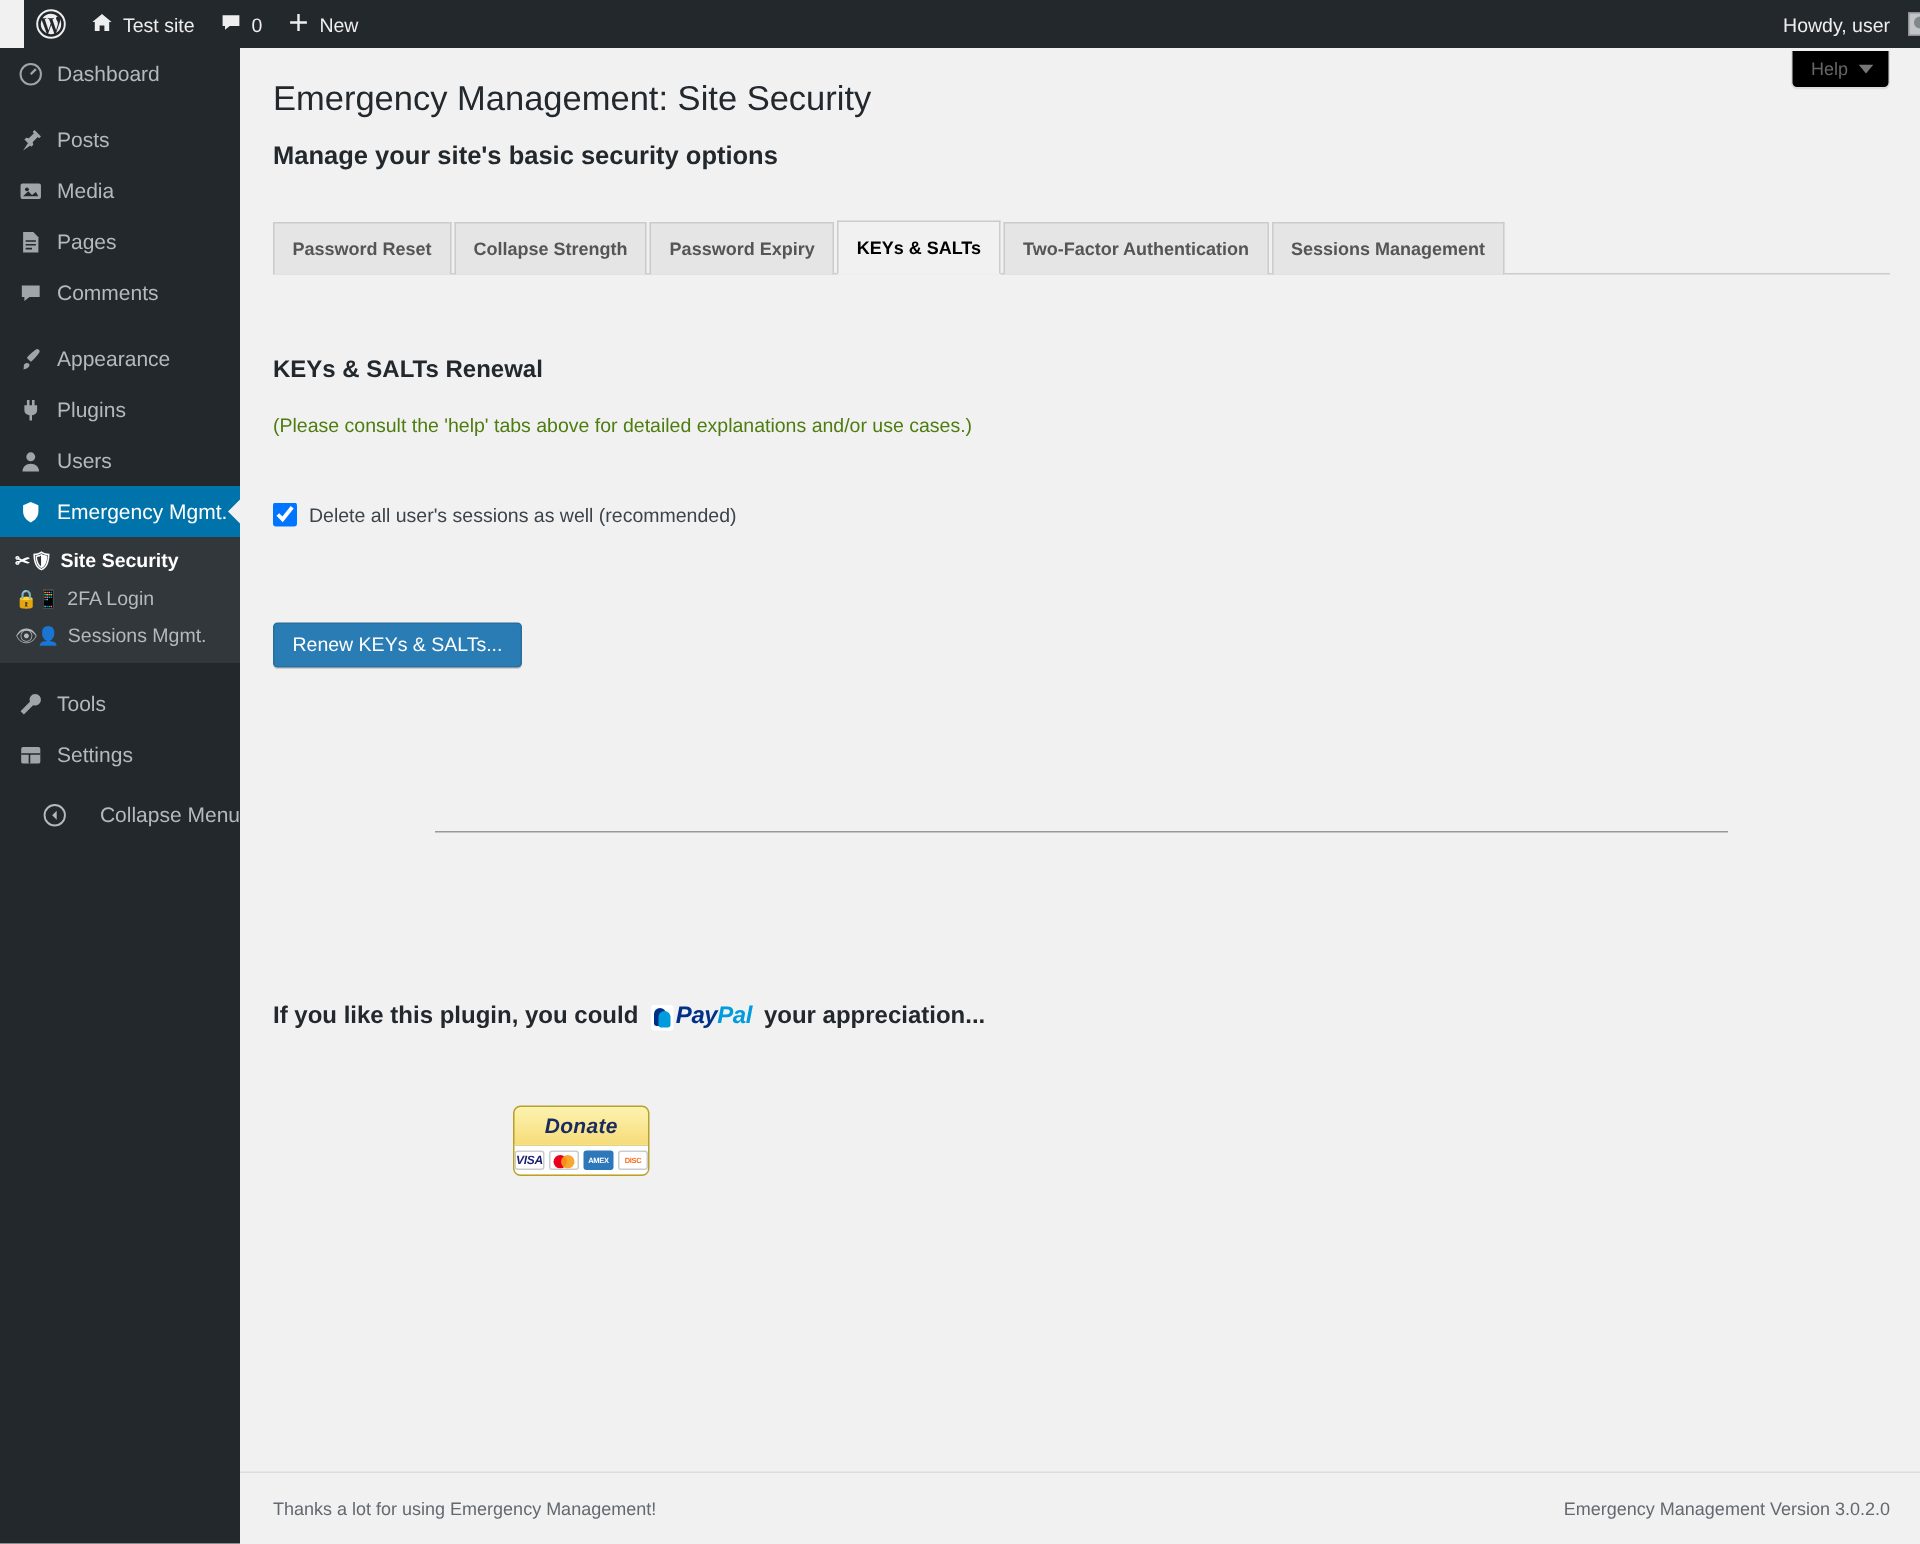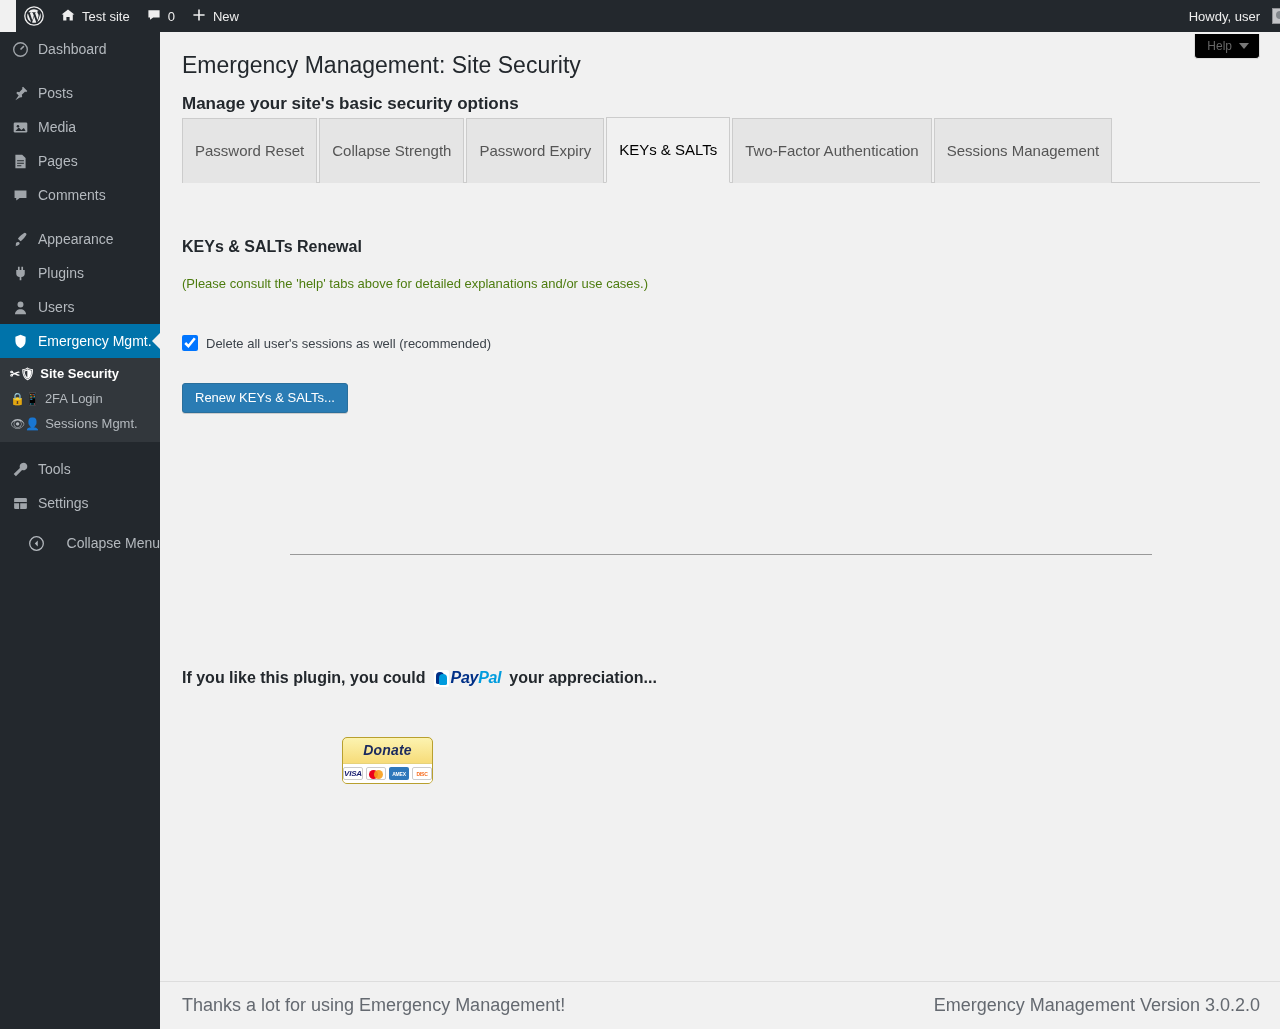--- a/index.html
+++ b/index.html
@@ -176,24 +176,24 @@
     display: flex;
     align-items: flex-end;
     gap: 2px;
   }
   .nav-tab {
     display: inline-block;
     border: 1px solid #ccc;
     border-bottom: none;
     background: #e5e5e5;
     color: #555;
-    font-size: 15px;
-    font-weight: 400;
+    font-size: 12px;
+    font-weight: 700;
     line-height: 24px;
-    padding: 20px 12px;
+    padding: 5px 12px;
     cursor: pointer;
     position: relative;
     top: 1px;
   }
   .nav-tab.active {
     background: #f1f1f1;
     border-bottom: 1px solid #f1f1f1;
     color: #000;
   }
 
@@ -216,21 +216,21 @@
     align-items: center;
     gap: 8px;
     font-size: 13px;
   }
   input[type=checkbox] {
     width: 16px; height: 16px;
     margin: 0;
   }
   .button-primary {
     display: inline-block;
-    margin-top: 32px;
+    margin-top: 64px;
     background: #2a7cb4;
     border: 1px solid #2a6f9c;
     border-radius: 3px;
     color: #fff;
     font-size: 13px;
     font-weight: 400;
     line-height: 26px;
     height: 30px;
     padding: 1px 12px;
     cursor: pointer;
@@ -347,21 +347,21 @@
   .card.disc { background: #fff; border:1px solid #ccc; color:#f76d1f; font-size: 5px; }
 
   
   #wpfooter {
     position: absolute;
     left: 160px; bottom: 0;
     width: 1120px;
     height: 48px;
     border-top: 1px solid #ddd;
     background: #f1f1f1;
-    font-size: 18px;
+    font-size: 12px;
     color: #646970;
     display: flex;
     align-items: center;
     padding: 0 20px 0 22px;
   }
   #wpfooter .right { margin-left: auto; }
 </style>
 </head>
 <body>
 

